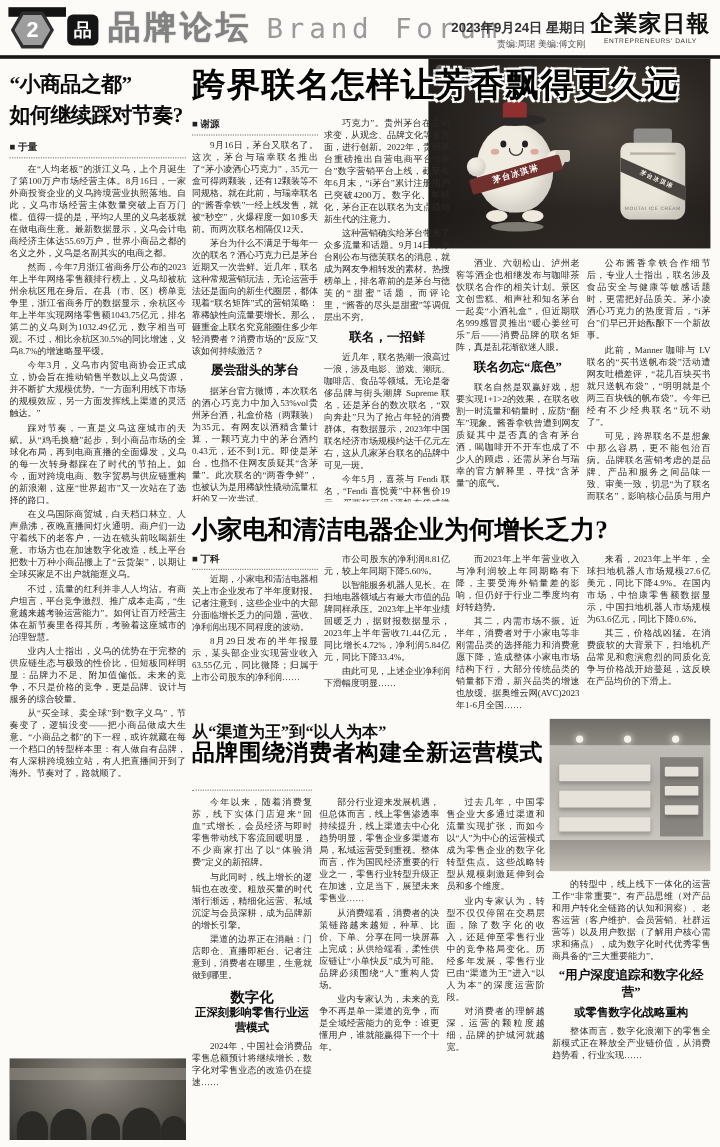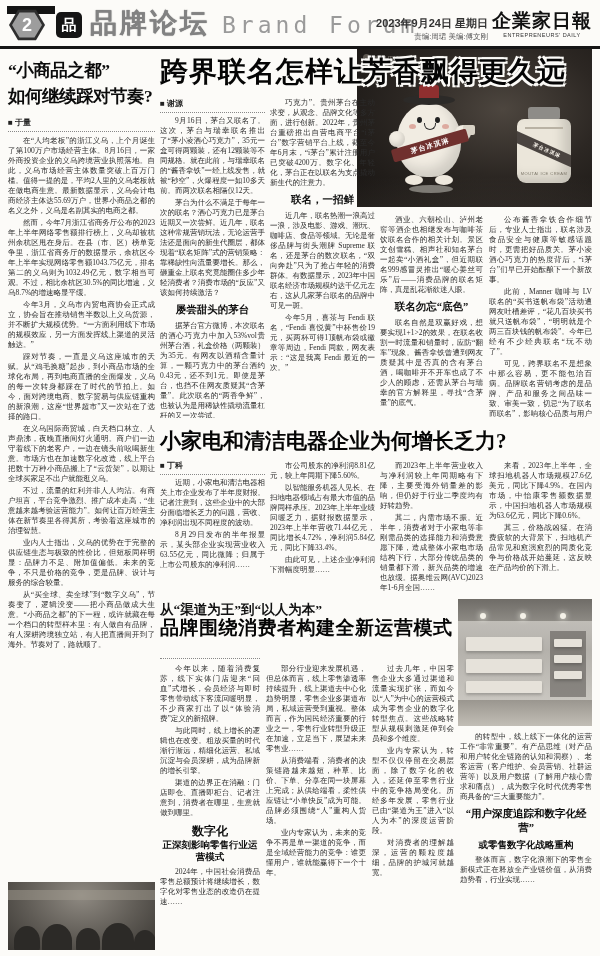--- a/index.html
+++ b/index.html
@@ -177,20 +177,21 @@
   </div>
 
   <div class="col" style="left:160px;top:116px;width:105px;height:302px;">
       <p class="para">9月16日，茅台又联名了。这次，茅台与瑞幸联名推出了“茅小凌酒心巧克力”，35元一盒可得两颗装，还有12颗装等不同规格。就在此前，与瑞幸联名的“酱香拿铁”一经上线发售，就被“秒空”，火爆程度一如10多天前。而两次联名相隔仅12天。</p>
       <p class="para">茅台为什么不满足于每年一次的联名？酒心巧克力已是茅台近期又一次尝鲜。近几年，联名这种常规营销玩法，无论运营手法还是面向的新生代圈层，都体现着“联名矩阵”式的营销策略：靠稀缺性向流量要增长。那么，砸重金上联名究竟能圈住多少年轻消费者？消费市场的“反应”又该如何持续激活？</p>
       <div class="subhead">屡尝甜头的茅台</div>
       <p class="para">据茅台官方微博，本次联名的酒心巧克力中加入53%vol贵州茅台酒，礼盒价格（两颗装）为35元。有网友以酒精含量计算，一颗巧克力中的茅台酒约0.43元，还不到1元。即使是茅台，也挡不住网友质疑其“含茅量”。此次联名的“两香争鲜”，也被认为是用稀缺性撬动流量杠杆的又一次尝试。</p>
     </div>
   <div class="col" style="left:270px;top:98px;width:105px;height:320px;">
       <p class="para">巧克力”。贵州茅台在主动求变，从观念、品牌文化等多方面，进行创新。2022年，贵州茅台重磅推出自营电商平台“i茅台”数字营销平台上线，截至今年6月末，“i茅台”累计注册用户已突破4200万。数字化、年轻化，茅台正在以联名为支点撬动新生代的注意力。</p>
+      <p class="para">这种营销确实给茅台带来了众多流量和话题。9月14日，茅台刚公布与德芙联名的消息，就成为网友争相转发的素材。热搜榜单上，排名靠前的是茅台与德芙的“甜蜜”话题，而评论里，“酱香的尽头是甜蜜”等调侃层出不穷。</p>
       <div class="subhead">联名，一招鲜</div>
       <p class="para">近几年，联名热潮一浪高过一浪，涉及电影、游戏、潮玩、咖啡店、食品等领域。无论是奢侈品牌与街头潮牌 Supreme 联名，还是茅台的数次联名，“双向奔赴”只为了抢占年轻的消费群体。有数据显示，2023年中国联名经济市场规模约达千亿元左右，这从几家茅台联名的品牌中可见一斑。</p>
       <p class="para">今年5月，喜茶与 Fendi 联名，“Fendi 喜悦黄”中杯售价19元，买两杯可得1顶帆布袋或徽章等周边，Fendi 同款，网友表示：“这是我离 Fendi 最近的一次。”</p>
     </div>
   <div class="col" style="left:380px;top:215px;width:103px;height:203px;">
       <p class="para">酒业、六朝松山、泸州老窖等酒企也相继发布与咖啡茶饮联名合作的相关计划。景区文创雪糕、相声社和知名茅台一起卖“小酒礼盒”，但近期联名999感冒灵推出“暖心姜丝可乐”后——消费品牌的联名矩阵，真是乱花渐欲迷人眼。</p>
       <div class="subhead">联名勿忘“底色”</div>
       <p class="para">联名自然是双赢好戏，想要实现1+1&gt;2的效果，在联名收割一时流量和销量时，应防“翻车”现象。酱香拿铁曾遭到网友质疑其中是否真的含有茅台酒，喝咖啡开不开车也成了不少人的顾虑，还需从茅台与瑞幸的官方解释里，寻找“含茅量”的底气。</p>
     </div>
   <div class="col" style="left:489px;top:215px;width:103px;height:203px;">

